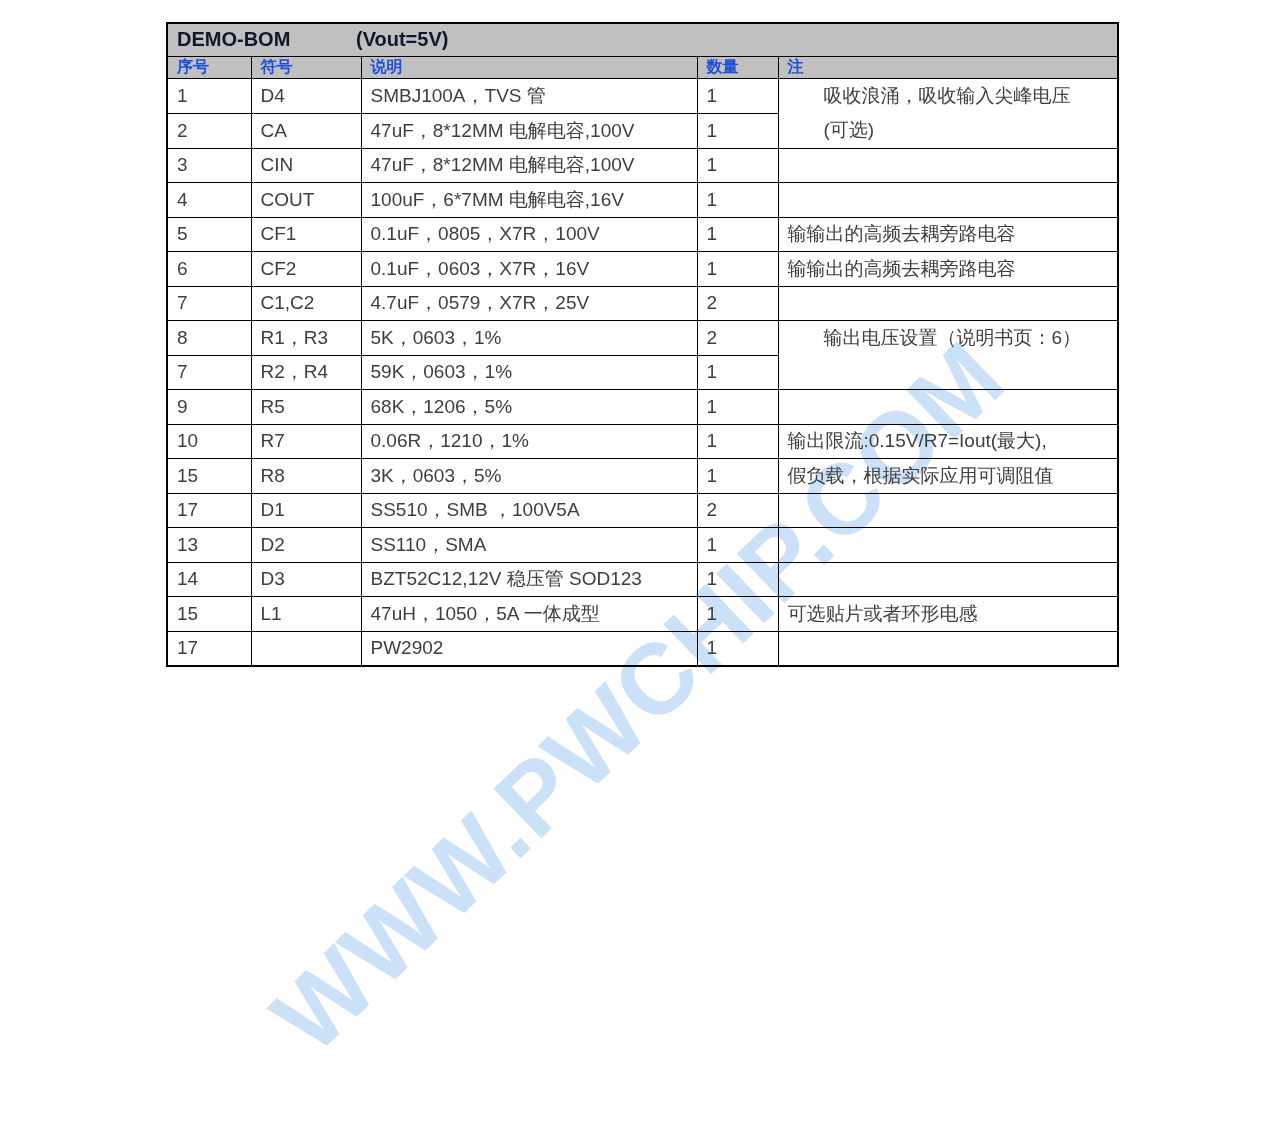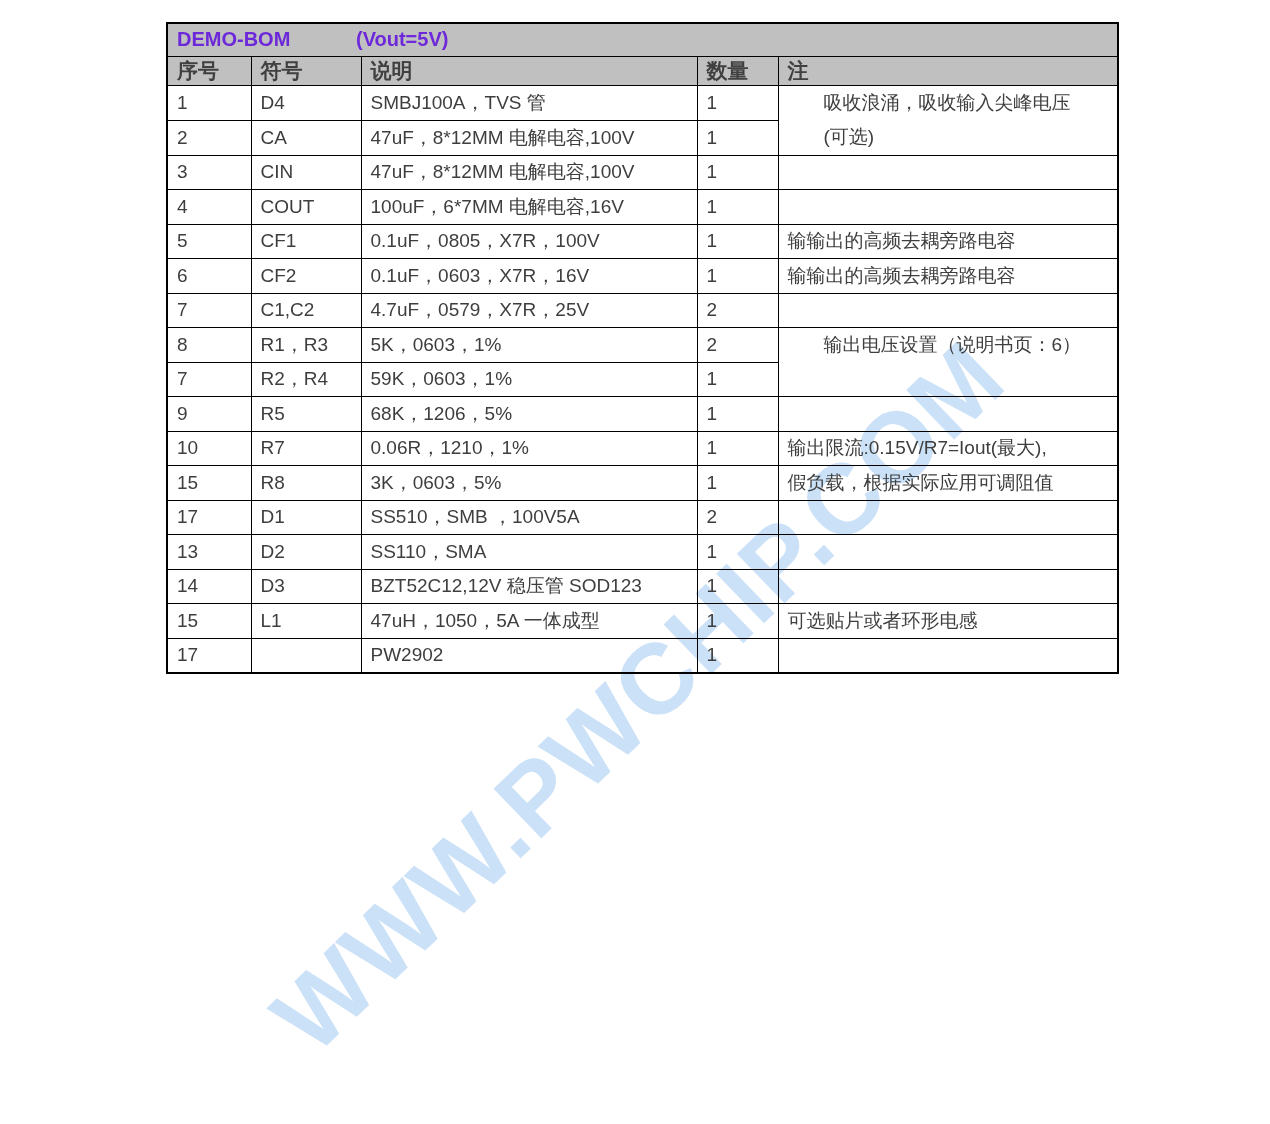--- a/index.html
+++ b/index.html
@@ -41,30 +41,30 @@
     text-align: left;
     overflow: hidden;
     white-space: nowrap;
     box-sizing: border-box;
   }
   tr.title-row th {
     background: #c0c0c0;
     height: 33px;
     font-size: 20px;
     font-weight: bold;
-    color: #6d28d9;
+    color: #0f172a;
     vertical-align: middle;
   }
   tr.title-row .t-name { display: inline-block; width: 179px; }
   tr.head-row th {
     background: #c0c0c0;
     height: 20px;
-    font-size: 21px;
+    font-size: 16px;
     font-weight: bold;
-    color: #404040;
+    color: #1d4ed8;
     vertical-align: middle;
   }
   tbody td {
     height: 34.5px;
     font-size: 19px;
     color: #3e3e3e;
     vertical-align: middle;
     background: transparent;
   }
   tbody td.merged {

